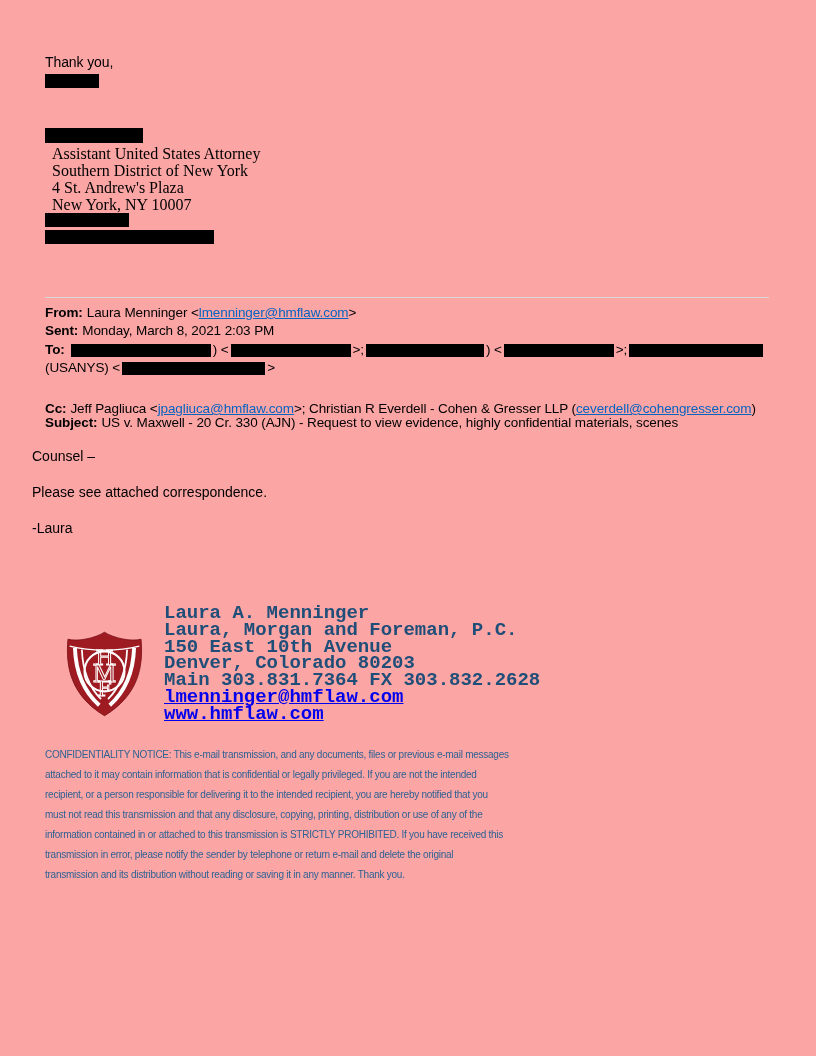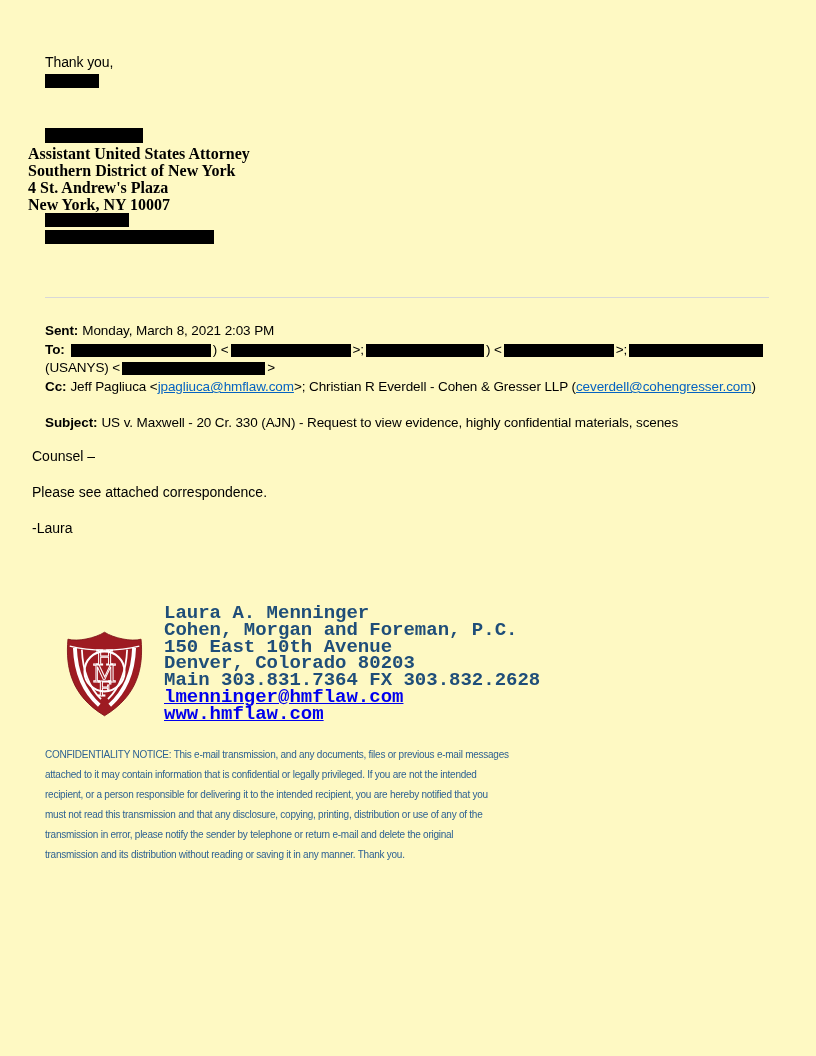--- a/index.html
+++ b/index.html
@@ -1,16 +1,16 @@
 <!DOCTYPE html>
 <html><head>
 <meta charset="utf-8">
 <style>
   html,body{margin:0;padding:0;background:#fff;}
-  .page{position:relative;width:816px;height:1056px;background:#fef9c3;overflow:hidden;
+  .page{position:relative;width:816px;height:1056px;background:#fca5a5;overflow:hidden;
         font-family:"Liberation Sans",sans-serif;color:#000;}
   .abs{position:absolute;}
   .sans{font-size:14px;letter-spacing:-0.1px;}
   .serifblock{font-family:"Liberation Serif",serif;font-size:16px;line-height:17px;}
   .redact-block{position:absolute;background:#000;}
   .divider{position:absolute;left:45px;width:724px;height:1px;background:#D8D8D8;}
   .hline{position:absolute;left:45px;white-space:nowrap;font-size:13.5px;letter-spacing:-0.1px;line-height:18px;}
   .hlabel{font-weight:bold;margin-right:4px;}
   .redact{display:inline-block;height:13px;background:#000;vertical-align:text-bottom;margin:0 2px;}
   a.hlink{color:#0563C1;text-decoration:underline;cursor:pointer;}
@@ -24,45 +24,48 @@
 </head>
 <body>
 
 <div class="page">
 
   <div class="abs sans" style="left:45px;top:54px;">Thank you,</div>
   <div class="redact-block" style="left:45px;top:74px;width:54px;height:14px;"></div>
 
   <div class="redact-block" style="left:45px;top:128px;width:98px;height:15px;"></div>
 
-  <div class="abs serifblock" style="left:28px;top:145px;font-weight:bold;">
+  <div class="abs serifblock" style="left:52px;top:145px;">
     <div>Assistant United States Attorney</div>
     <div>Southern District of New York</div>
     <div>4 St. Andrew's Plaza</div>
     <div>New York, NY 10007</div>
   </div>
   <div class="redact-block" style="left:45px;top:213px;width:84px;height:14px;"></div>
   <div class="redact-block" style="left:45px;top:230px;width:169px;height:14px;"></div>
 
   <div class="divider" style="top:297px;"></div>
 
+  <div class="hline" style="top:304px;">
+    <span class="hlabel">From:</span><span>Laura Menninger &lt;</span><a class="hlink">lmenninger@hmflaw.com</a><span>&gt;</span>
+  </div>
 
   <div class="hline" style="top:322px;">
     <span class="hlabel">Sent:</span><span>Monday, March 8, 2021 2:03 PM</span>
   </div>
 
   <div class="hline" style="top:341px;">
     <span class="hlabel">To:</span><span class="redact" style="width:140px;"></span><span>) &lt;</span><span class="redact" style="width:120px;"></span><span>&gt;;</span><span class="redact" style="width:118px;"></span><span>) &lt;</span><span class="redact" style="width:110px;"></span><span>&gt;;</span><span class="redact" style="width:134px;"></span>
   </div>
 
   <div class="hline" style="top:359px;">
     <span>(USANYS) &lt;</span><span class="redact" style="width:143px;"></span><span>&gt;</span>
   </div>
 
-  <div class="hline" style="top:378px;text-align:center;">
+  <div class="hline" style="top:400px;text-align:center;">
     <span class="hlabel">Cc:</span><span>Jeff Pagliuca &lt;</span><a class="hlink">jpagliuca@hmflaw.com</a><span>&gt;; Christian R Everdell - Cohen &amp; Gresser LLP (</span><a class="hlink">ceverdell@cohengresser.com</a><span>)</span>
   </div>
 
 
   <div class="hline" style="top:414px;">
     <span class="hlabel">Subject:</span><span>US v. Maxwell - 20 Cr. 330 (AJN) - Request to view evidence, highly confidential materials, scenes</span>
   </div>
 
   <div class="bodyline" style="top:448px;">Counsel –</div>
   <div class="bodyline" style="top:484px;">Please see attached correspondence.</div>
@@ -78,30 +81,31 @@
       <path d="M76 24 C75 49 68 67 54 81" stroke="#FFFFFF" stroke-width="2" fill="none"></path>
       <circle cx="50" cy="49" r="23" stroke="#FFFFFF" stroke-width="2.4" fill="none"></circle>
       <text x="50" y="42" text-anchor="middle" font-family="'DejaVu Serif',serif" font-size="24" fill="none" stroke="#FFFFFF" stroke-width="1.1">H</text>
       <text x="50" y="61" text-anchor="middle" font-family="'DejaVu Serif',serif" font-size="27" fill="none" stroke="#FFFFFF" stroke-width="1.1">M</text>
       <text x="50" y="77" text-anchor="middle" font-family="'DejaVu Serif',serif" font-size="24" fill="none" stroke="#FFFFFF" stroke-width="1.1">F</text>
     </svg>
   </div>
 
   <div class="sig-text">
     <div>Laura A. Menninger</div>
-    <div>Cohen, Morgan and Foreman, P.C.</div>
+    <div>Laura, Morgan and Foreman, P.C.</div>
     <div>150 East 10th Avenue</div>
     <div>Denver, Colorado 80203</div>
     <div>Main 303.831.7364 FX 303.832.2628</div>
     <div><a>lmenninger@hmflaw.com</a></div>
     <div><a>www.hmflaw.com</a></div>
   </div>
 
   <div class="notice">
     <div>CONFIDENTIALITY NOTICE: This e-mail transmission, and any documents, files or previous e-mail messages</div>
     <div>attached to it may contain information that is confidential or legally privileged. If you are not the intended</div>
     <div>recipient, or a person responsible for delivering it to the intended recipient, you are hereby notified that you</div>
     <div>must not read this transmission and that any disclosure, copying, printing, distribution or use of any of the</div>
+    <div>information contained in or attached to this transmission is STRICTLY PROHIBITED. If you have received this</div>
     <div>transmission in error, please notify the sender by telephone or return e-mail and delete the original</div>
     <div>transmission and its distribution without reading or saving it in any manner. Thank you.</div>
   </div>
 
 </div>
 
 </body></html>

